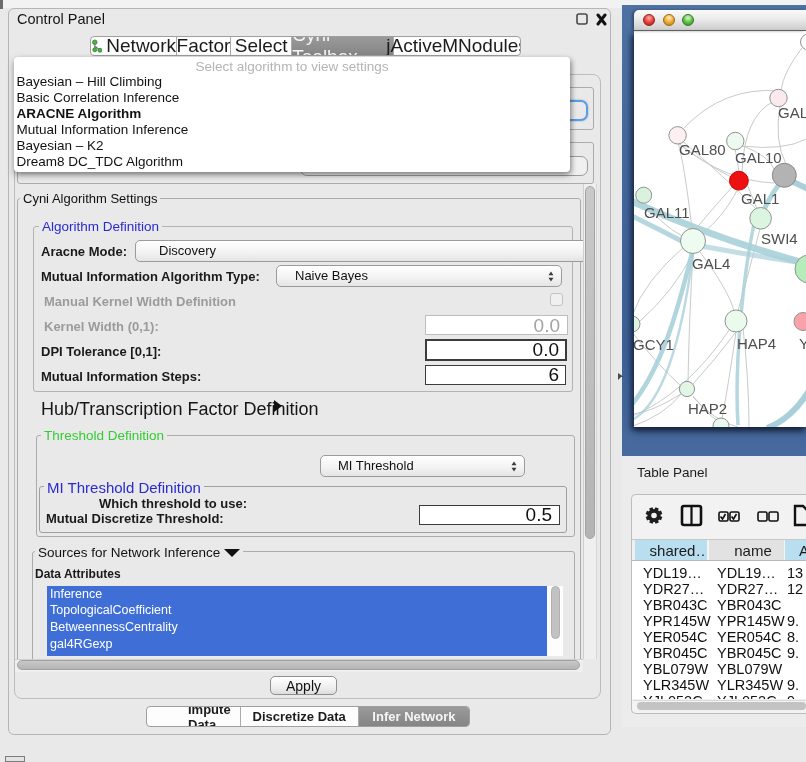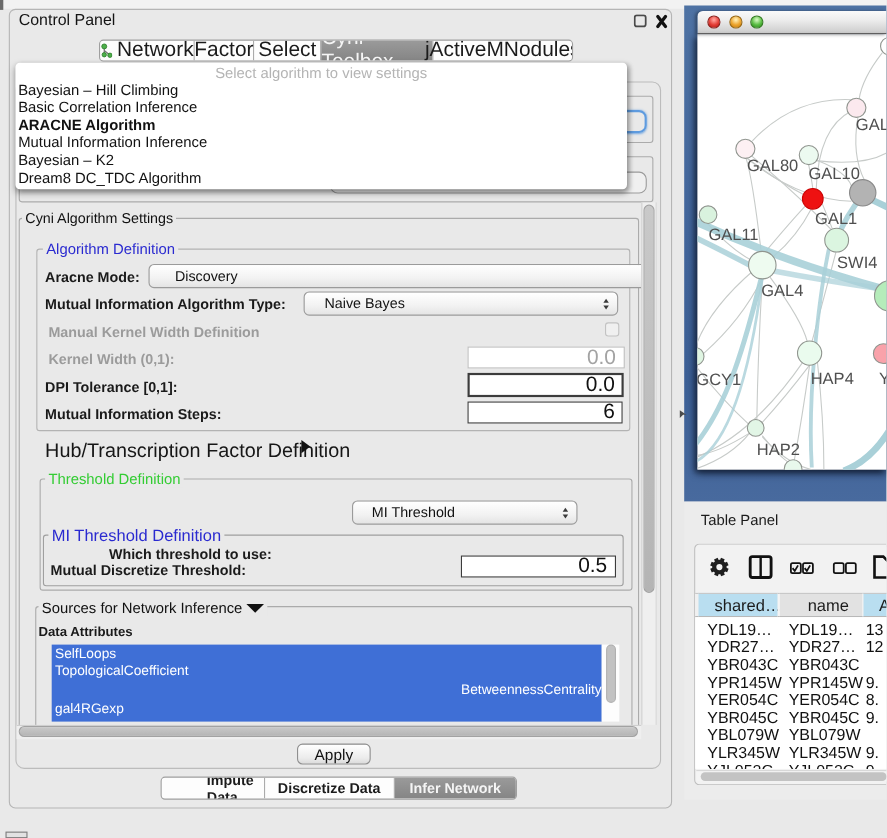--- a/index.html
+++ b/index.html
@@ -302,23 +302,23 @@
         </svg></div>
     <div class="gbox" style="left:24px;top:302px;width:528px;height:47px;border-color:#9f9f9f;"></div>
     <div class="gtitle" style="left:29px;top:295px;color:#2a2ad0;font-size:15px;">MI Threshold Definition</div>
     <label class="b" style="left:31px;top:327px;">Mutual Discretize Threshold:</label>
     <div class="field" style="left:404px;top:321px;width:141px;height:20px;border:1.5px solid #3c3c3c;padding-right:7px;line-height:17px;">0.5</div>
 
     <div class="gbox" style="left:17px;top:367px;width:543px;height:340px;"></div>
     <div class="gtitle" style="left:20px;top:361px;font-size:13.5px;">Sources for Network Inference <span style="display:inline-block;width:0;height:0;border-left:8px solid transparent;border-right:8px solid transparent;border-top:8px solid #111;vertical-align:middle;"></span></div>
     <label class="b" style="left:20px;top:383px;font-size:12px;">Data Attributes</label>
     <div id="attrlist" class="abs" style="left:32px;top:402px;">
-      <div style="padding:1px 0 0 3px;height:17px;">SelfLoops</div>
+      <div style="padding:1px 0 0 3px;height:17px;">Inference</div>
       <div style="padding-top:0;height:17px;padding-left:3px;">TopologicalCoefficient</div>
-      <div style="height:17px;padding-left:3px;text-align:right;">BetweennessCentrality</div>
+      <div style="height:17px;padding-left:3px;">BetweennessCentrality</div>
       <div style="height:17px;padding-left:3px;">gal4RGexp</div>
     </div>
     <div class="abs" style="left:532px;top:402px;width:16px;height:70px;background:#fdfdfd;"></div>
     <div class="sbthumb" style="left:536px;top:402px;width:9px;height:53px;background:#c2c2c2;border-color:#b0b0b0;"></div>
   </div>
 
   <div class="sbv" style="left:583px;top:184px;width:14px;height:475px;border-left:1px solid #cfcfcf;border-right:1px solid #d6d6d6;"></div>
   <div class="sbthumb" style="left:585px;top:186px;width:10px;height:353px;"></div>
 
   <div class="sbv" style="left:15px;top:659px;width:568px;height:13px;border-top:1px solid #cfcfcf;"></div>

